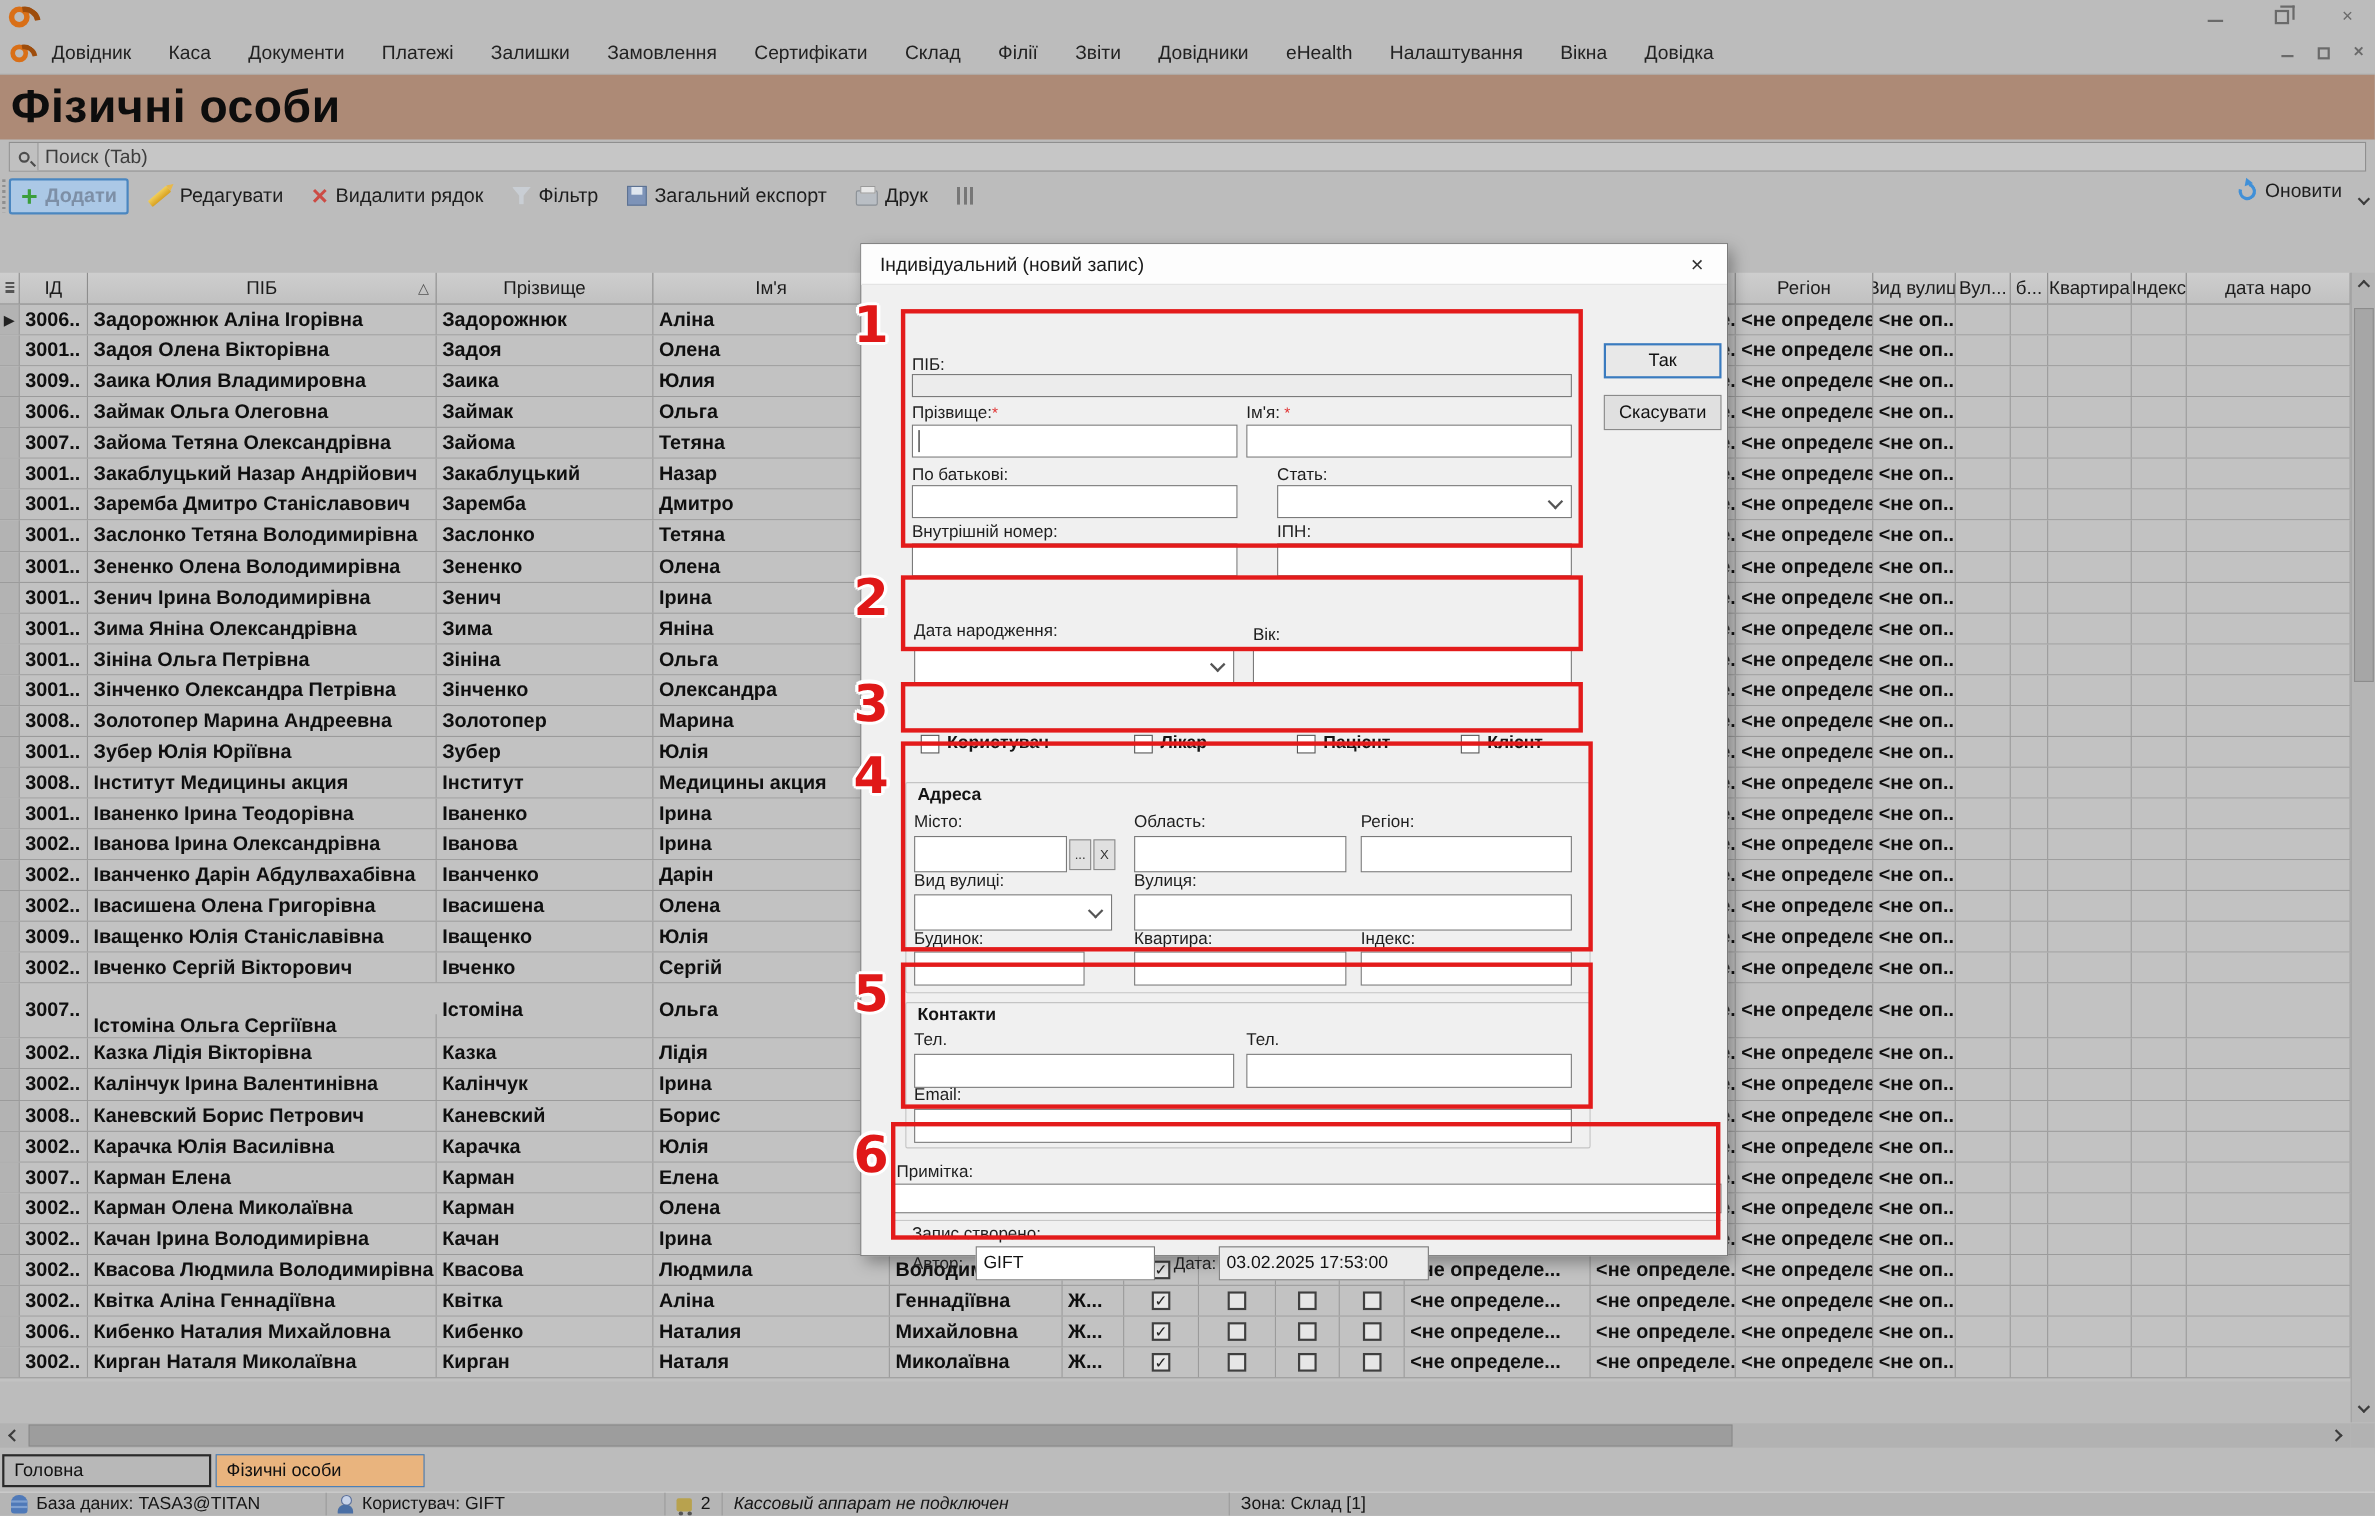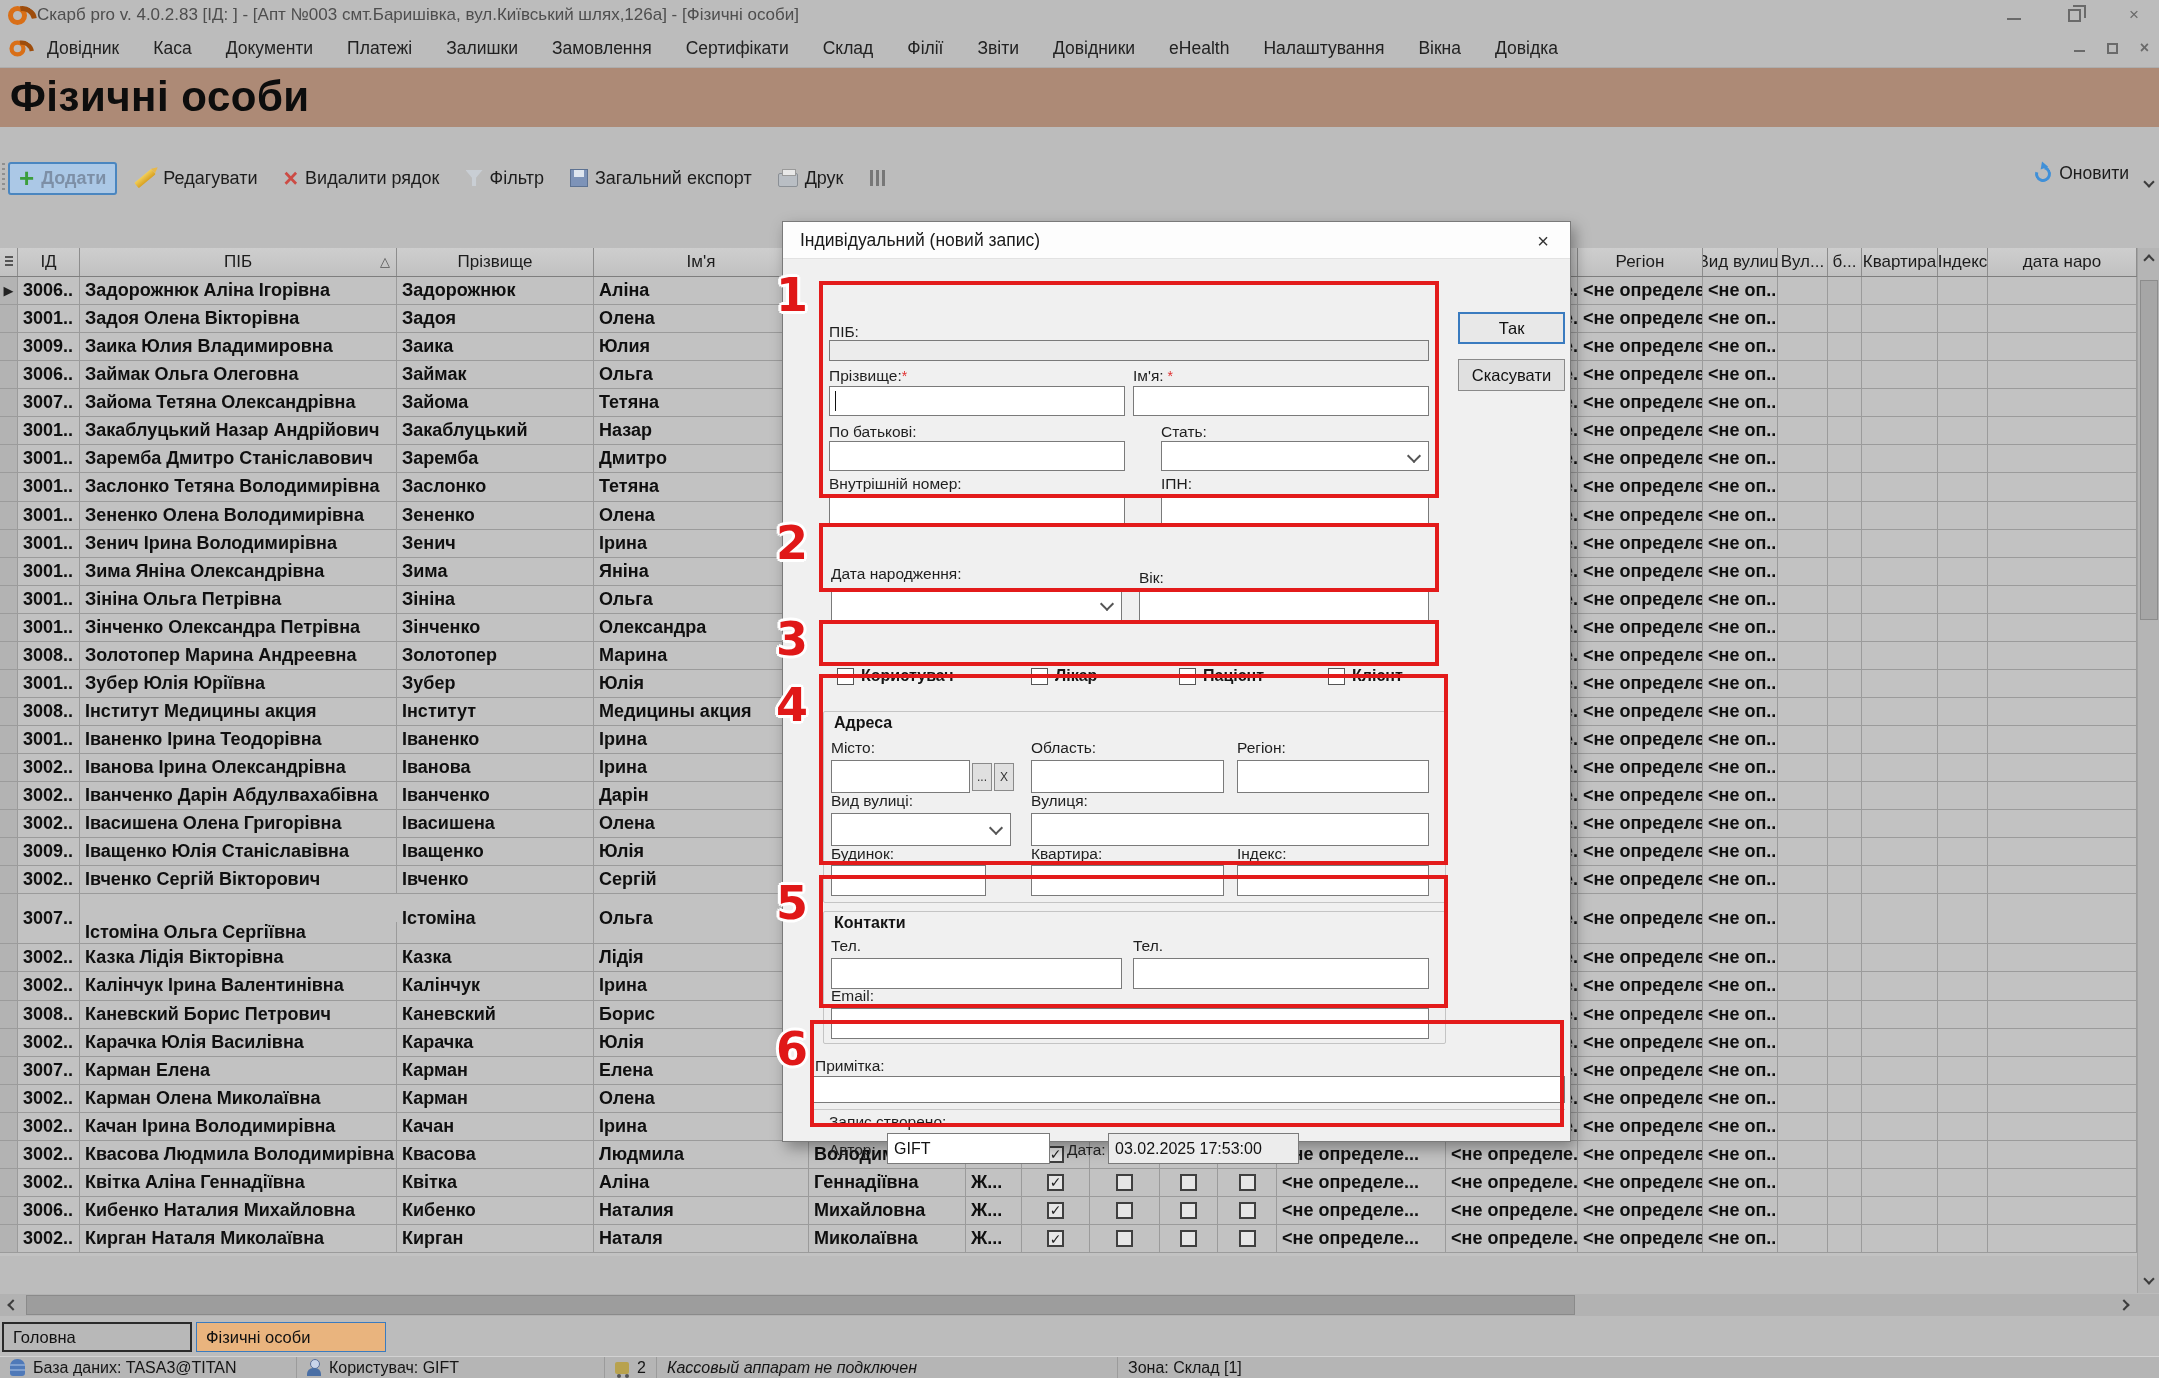--- a/index.html
+++ b/index.html
@@ -126,21 +126,20 @@
   .ann-num { position:absolute; z-index:21; font-size:46px; font-weight:800; color:#e01818; font-family:"DejaVu Sans",sans-serif;
              text-shadow:-2px -2px 0 #fff,2px -2px 0 #fff,-2px 2px 0 #fff,2px 2px 0 #fff,0 -3px 0 #fff,0 3px 0 #fff,-3px 0 0 #fff,3px 0 0 #fff; }
 </style>
 </head>
 <body>
 
 <div id="app">
 
   <div class="titlebar">
     <span class="app-logo"></span>
-    <span class="title-text">Скарб pro v. 4.0.2.83 [ІД:        ] - [Апт №003 смт.Баришівка, вул.Київський шлях,126а] - [Фізичні особи]</span>
     <span class="winbtns">
       <span class="winbtn">
           <span class="wb-min"></span>
         </span>
       <span class="winbtn">
           <span class="wb-max"></span>
         </span>
       <span class="winbtn">×</span>
     </span>
   </div>
@@ -168,20 +167,28 @@
       <span class="mdi-min"></span>
       <span class="mdi-rest"></span>
       <span class="mdi-close">×</span>
     </span>
   </div>
 
   <div class="pageheader">
     <div class="pt">Фізичні особи</div>
   </div>
 
+  <div class="searchrow">
+    <div class="searchfield">
+      <span class="searchbtn">
+          <span class="mag"></span>
+        </span>
+      <span class="search-ph">Поиск (Tab)</span>
+    </div>
+  </div>
 
   <div class="toolbar">
     <span class="grip"></span>
     <span class="tbtn tbtn-add">
       <span class="plus">+</span>
       <span>Додати</span>
     </span>
     <span class="tbtn">
       <span class="pencil"></span>
       <span>Редагувати</span>

